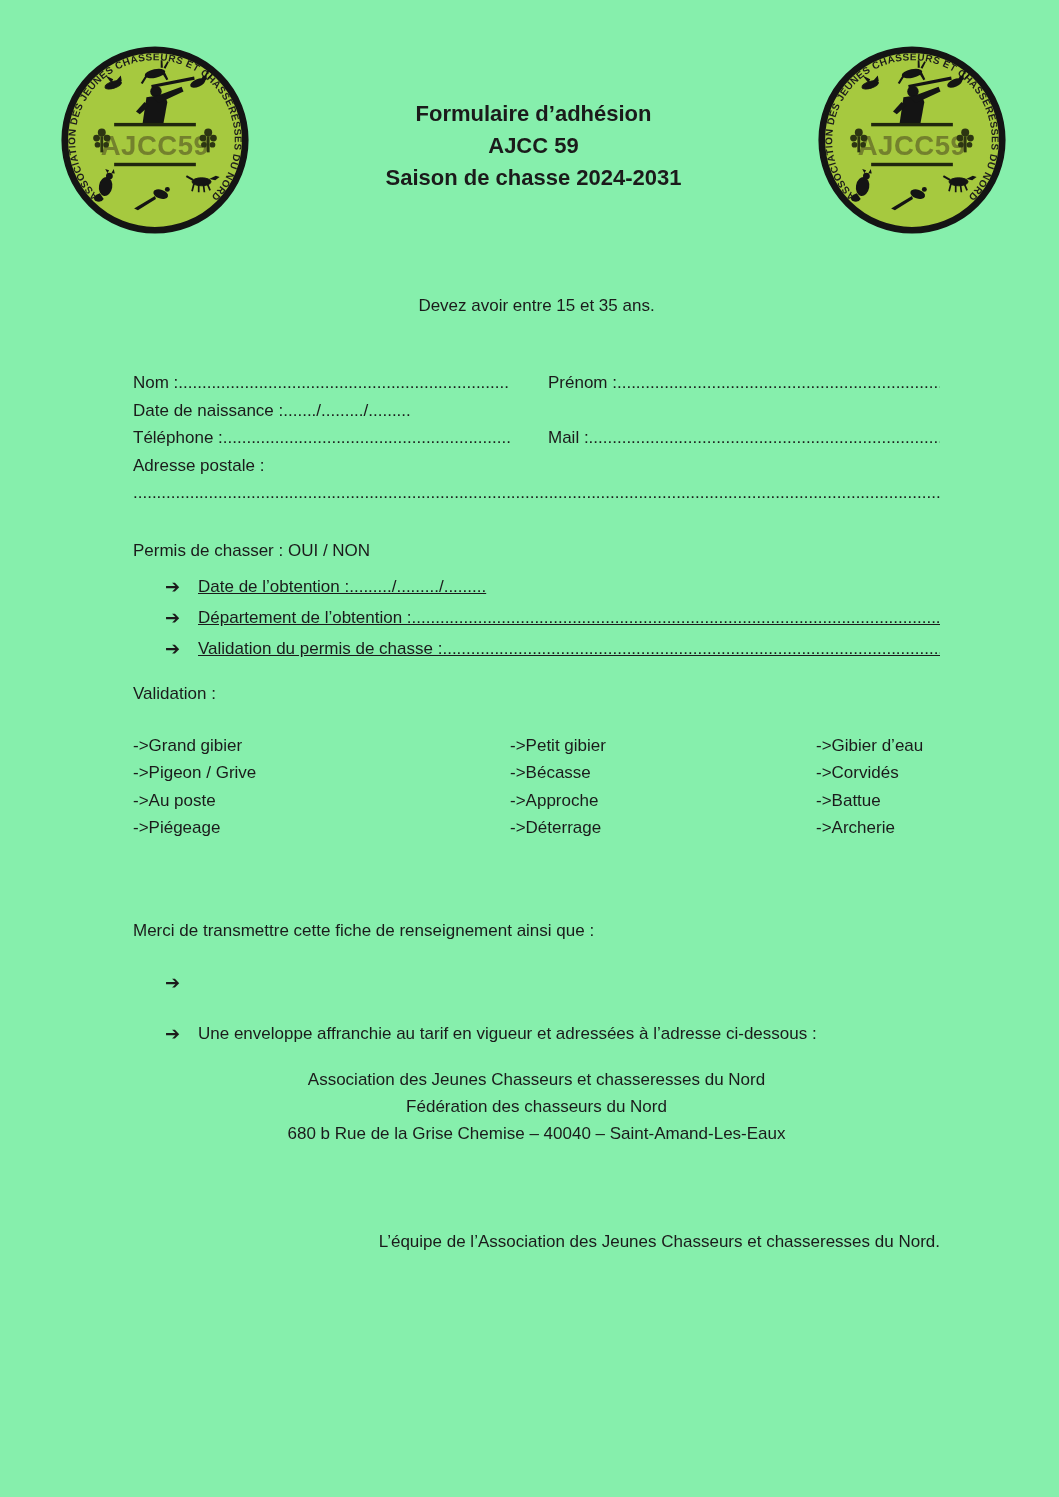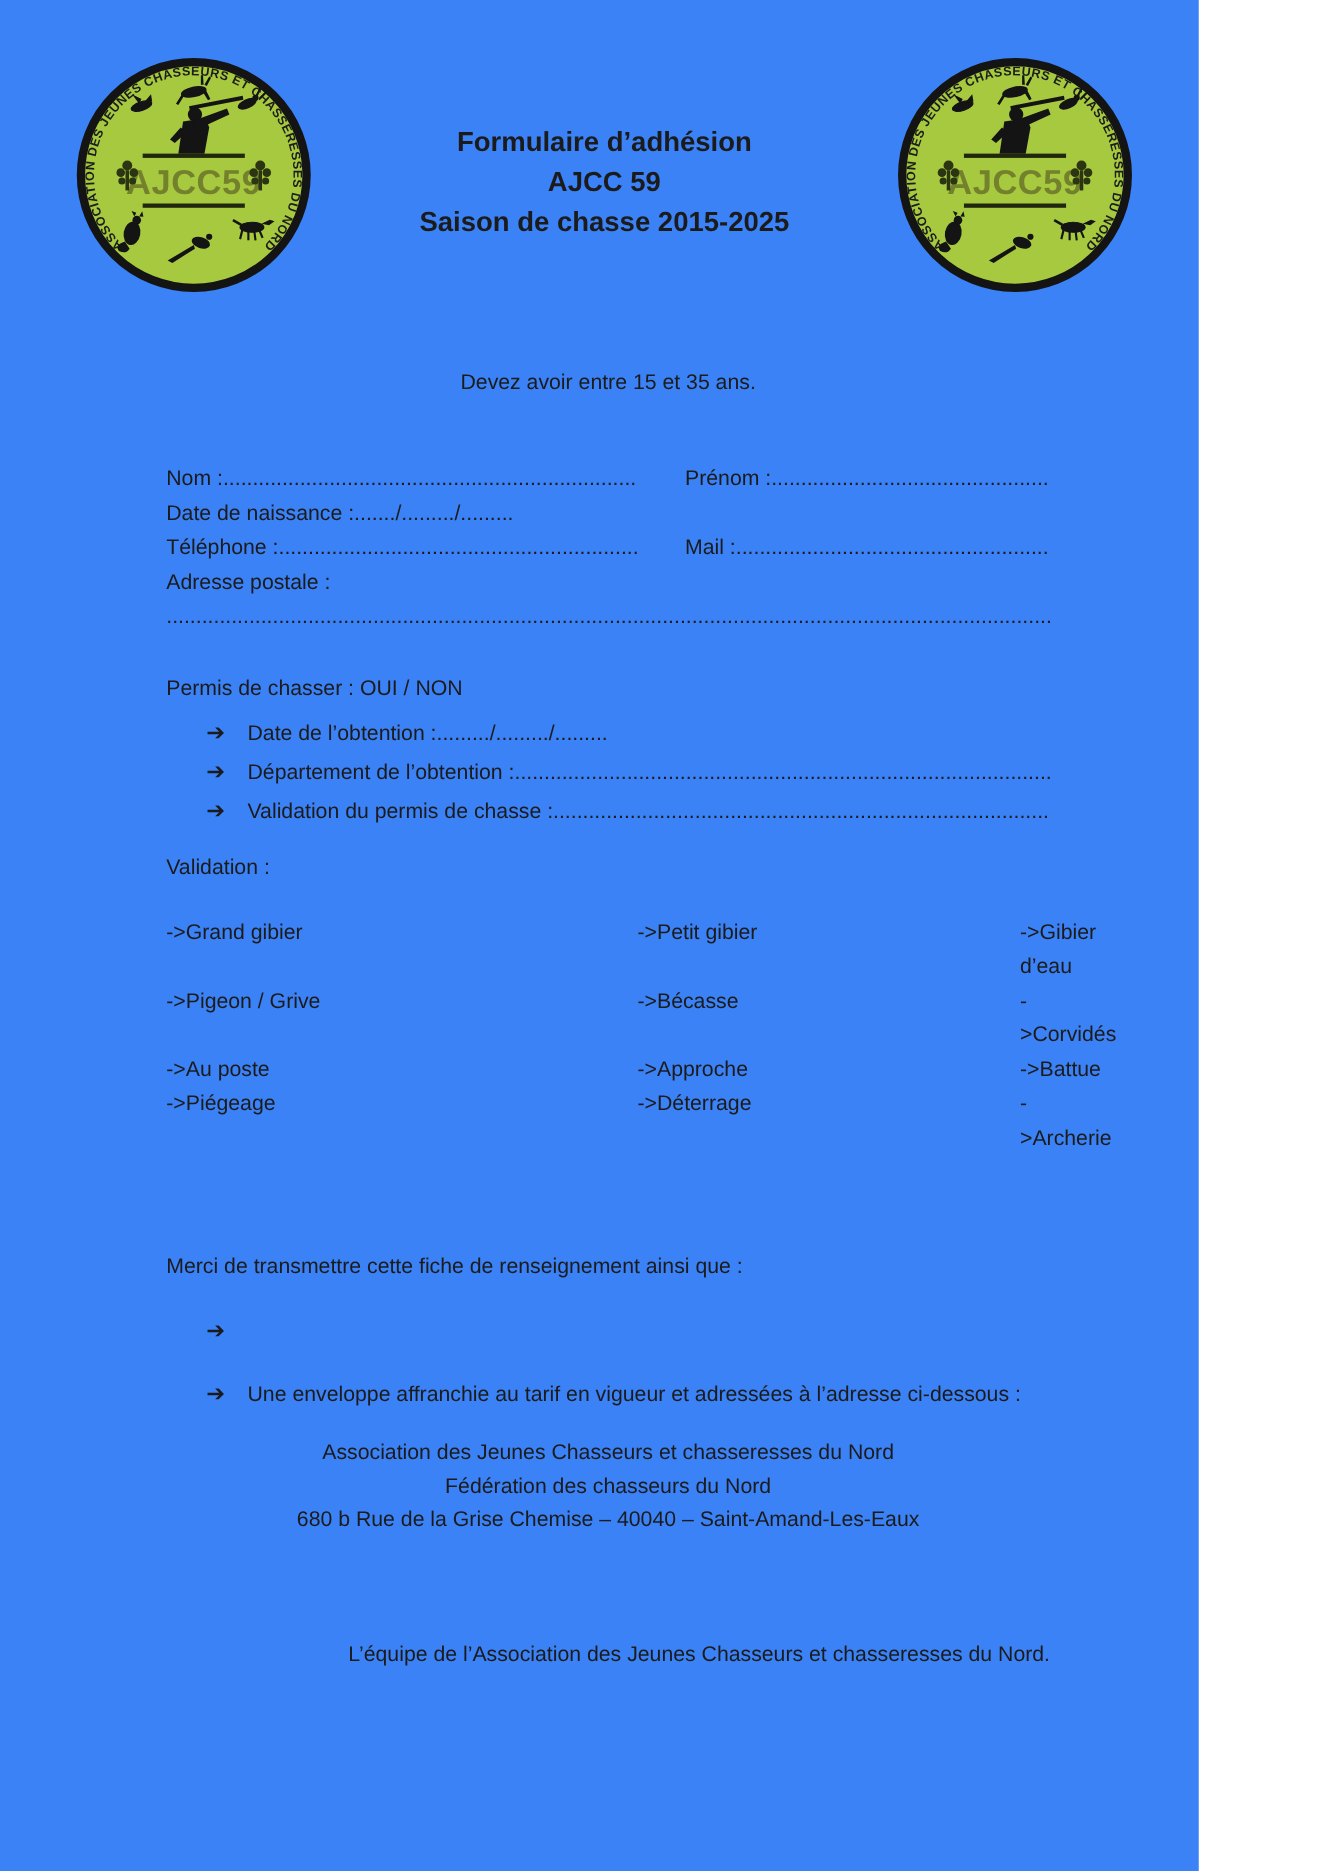--- a/index.html
+++ b/index.html
@@ -1,17 +1,17 @@
 <!DOCTYPE html>
 <html><head>
 <meta charset="utf-8">
 <style>
   html,body{margin:0;padding:0;background:#ffffff;}
   .page{
-    width:959px;height:1497px;background:#3b82f6;position:relative;overflow:hidden;
+    width:1059px;height:1497px;background:#86efac;position:relative;overflow:hidden;
     font-family:"Liberation Sans",sans-serif;color:#1b1b1b;font-size:17px;
   }
   
   .header{display:flex;align-items:flex-start;justify-content:space-between;
           padding:45px 52px 0 60px;height:190px;}
   .logo{width:190px;height:190px;flex:0 0 auto;}
   .title-block{text-align:center;font-weight:bold;font-size:22px;line-height:32px;
                margin-top:53px;flex:1 1 auto;}
   
   .main{padding:0 119px 0 133px;}
@@ -21,21 +21,21 @@
   .col-a{width:377px;flex:0 0 auto;margin-right:38px;}
   .col-b{flex:1 1 auto;}
   .form-block{margin-top:50px;}
   .section-title{line-height:27px;}
   .permis-title{margin-top:30px;}
   .arrow-list{margin-top:7px;}
   .arrow-item{display:flex;margin-left:32px;line-height:31px;align-items:flex-start;}
   .arrow-glyph{width:33px;flex:0 0 auto;font-family:"DejaVu Sans",sans-serif;
                font-size:18px;font-weight:bold;}
   .arrow-text{flex:1 1 auto;}
-  .arrow-text.leader{line-height:31px;}
+  .arrow-text.leader{line-height:31px;text-decoration:underline;}
   .pratiques-title{margin-top:16px;}
   .pratiques-grid{display:grid;grid-template-columns:377px 306px 1fr;
                   line-height:27.5px;margin-top:25px;}
   .closing-intro{margin-top:75px;line-height:27px;}
   .closing-item-1{margin-top:23px;}
   .closing-item-1 .arrow-text{max-width:690px;}
   .closing-item-2{margin-top:20px;}
   .address-block{text-align:center;line-height:27px;margin-top:17px;}
   .signature{margin-top:81px;line-height:27px;text-align:right;}
   .salutation{text-align:right;margin-top:51px;line-height:27px;}
@@ -118,21 +118,21 @@
 
 <div class="page">
 
   <div class="header">
     <svg class="logo">
         <use href="#ajcc-logo"></use>
       </svg>
     <div class="title-block">
       <div>Formulaire d’adhésion</div>
       <div>AJCC 59</div>
-      <div>Saison de chasse 2015-2025</div>
+      <div>Saison de chasse 2024-2031</div>
     </div>
     <svg class="logo">
         <use href="#ajcc-logo"></use>
       </svg>
   </div>
 
   <div class="main">
 
     <div class="intro">
       <div>Devez avoir entre 15 et 35 ans.</div>

